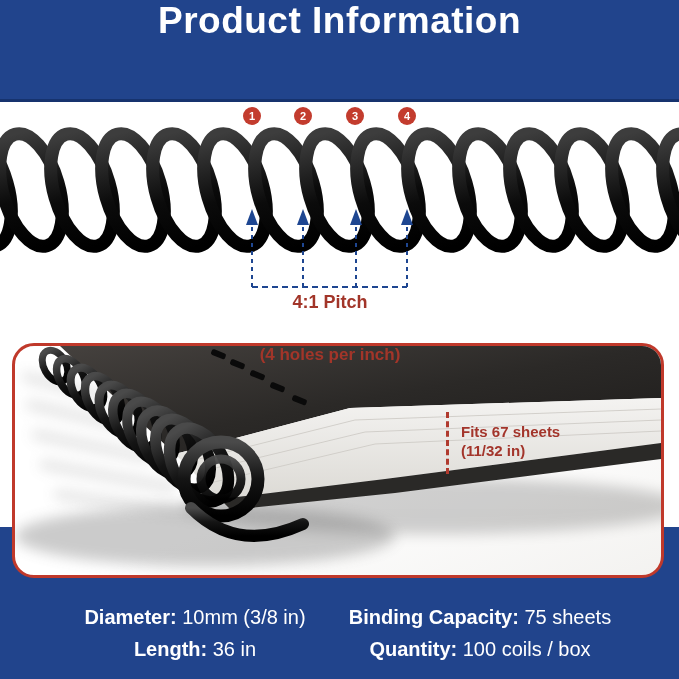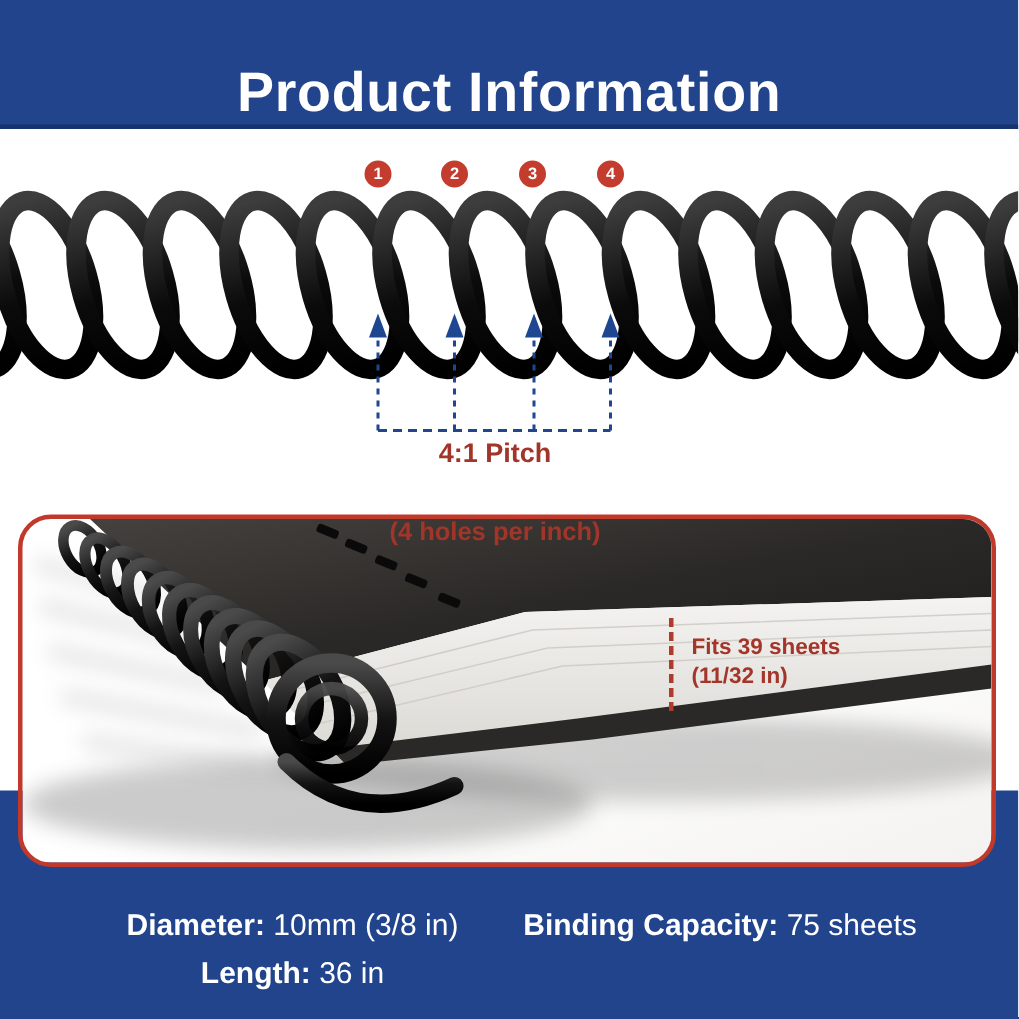--- a/index.html
+++ b/index.html
@@ -1,23 +1,23 @@
 <!DOCTYPE html>
 <html><head>
 <meta charset="utf-8">
 <style>
   * { margin:0; padding:0; box-sizing:border-box; }
   html,body { width:679px; height:679px; font-family:"Liberation Sans", sans-serif; }
   #stage { position:relative; width:679px; height:679px; background:#ffffff; overflow:hidden; }
 
   
   .header {
-    position:absolute; left:0; top:0; width:679px; height:86px;
+    position:absolute; left:0; top:0; width:679px; height:102px;
     background:#21448C; border-bottom:3px solid #16336E;
-    display:flex; align-items:flex-end; justify-content:center;
+    display:flex; align-items:flex-start; justify-content:center;
   }
   .header h1 {
     color:#ffffff; font-size:37px; font-weight:700; letter-spacing:0.5px;
   }
 
   
   .footer-band {
     position:absolute; left:0; top:527px; width:679px; height:152px;
     background:#21448C; z-index:1;
   }
@@ -198,31 +198,35 @@
         <ellipse cx="168" cy="108" rx="23" ry="38" stroke-width="11" transform="rotate(-30 168 108)"></ellipse>
         <ellipse cx="184" cy="119" rx="25" ry="40" stroke-width="11.5" transform="rotate(-30 184 119)"></ellipse>
         <circle cx="206" cy="133" r="37" stroke-width="13"></circle>
         <circle cx="206" cy="133" r="20" stroke-width="9" opacity="0.95"></circle>
         <path d="M 176 162 Q 222 208 288 178" stroke-width="12" stroke-linecap="round"></path>
       </g>
     </svg>
 
     <div class="fits-dash"></div>
     <div class="fits-caption">
-      <div>Fits 39 sheets</div>
+      <div>Fits 67 sheets</div>
       <div>(11/32 in)</div>
     </div>
   </div>
 
   <div class="spec-cell spec-diameter">
     <b>Diameter:</b>
     <span>10mm (3/8 in)</span>
   </div>
   <div class="spec-cell spec-capacity">
     <b>Binding Capacity:</b>
     <span>75 sheets</span>
   </div>
   <div class="spec-cell spec-length">
     <b>Length:</b>
     <span>36 in</span>
   </div>
+  <div class="spec-cell spec-quantity">
+    <b>Quantity:</b>
+    <span>100 coils / box</span>
+  </div>
 
 </div>
 
 </body></html>

